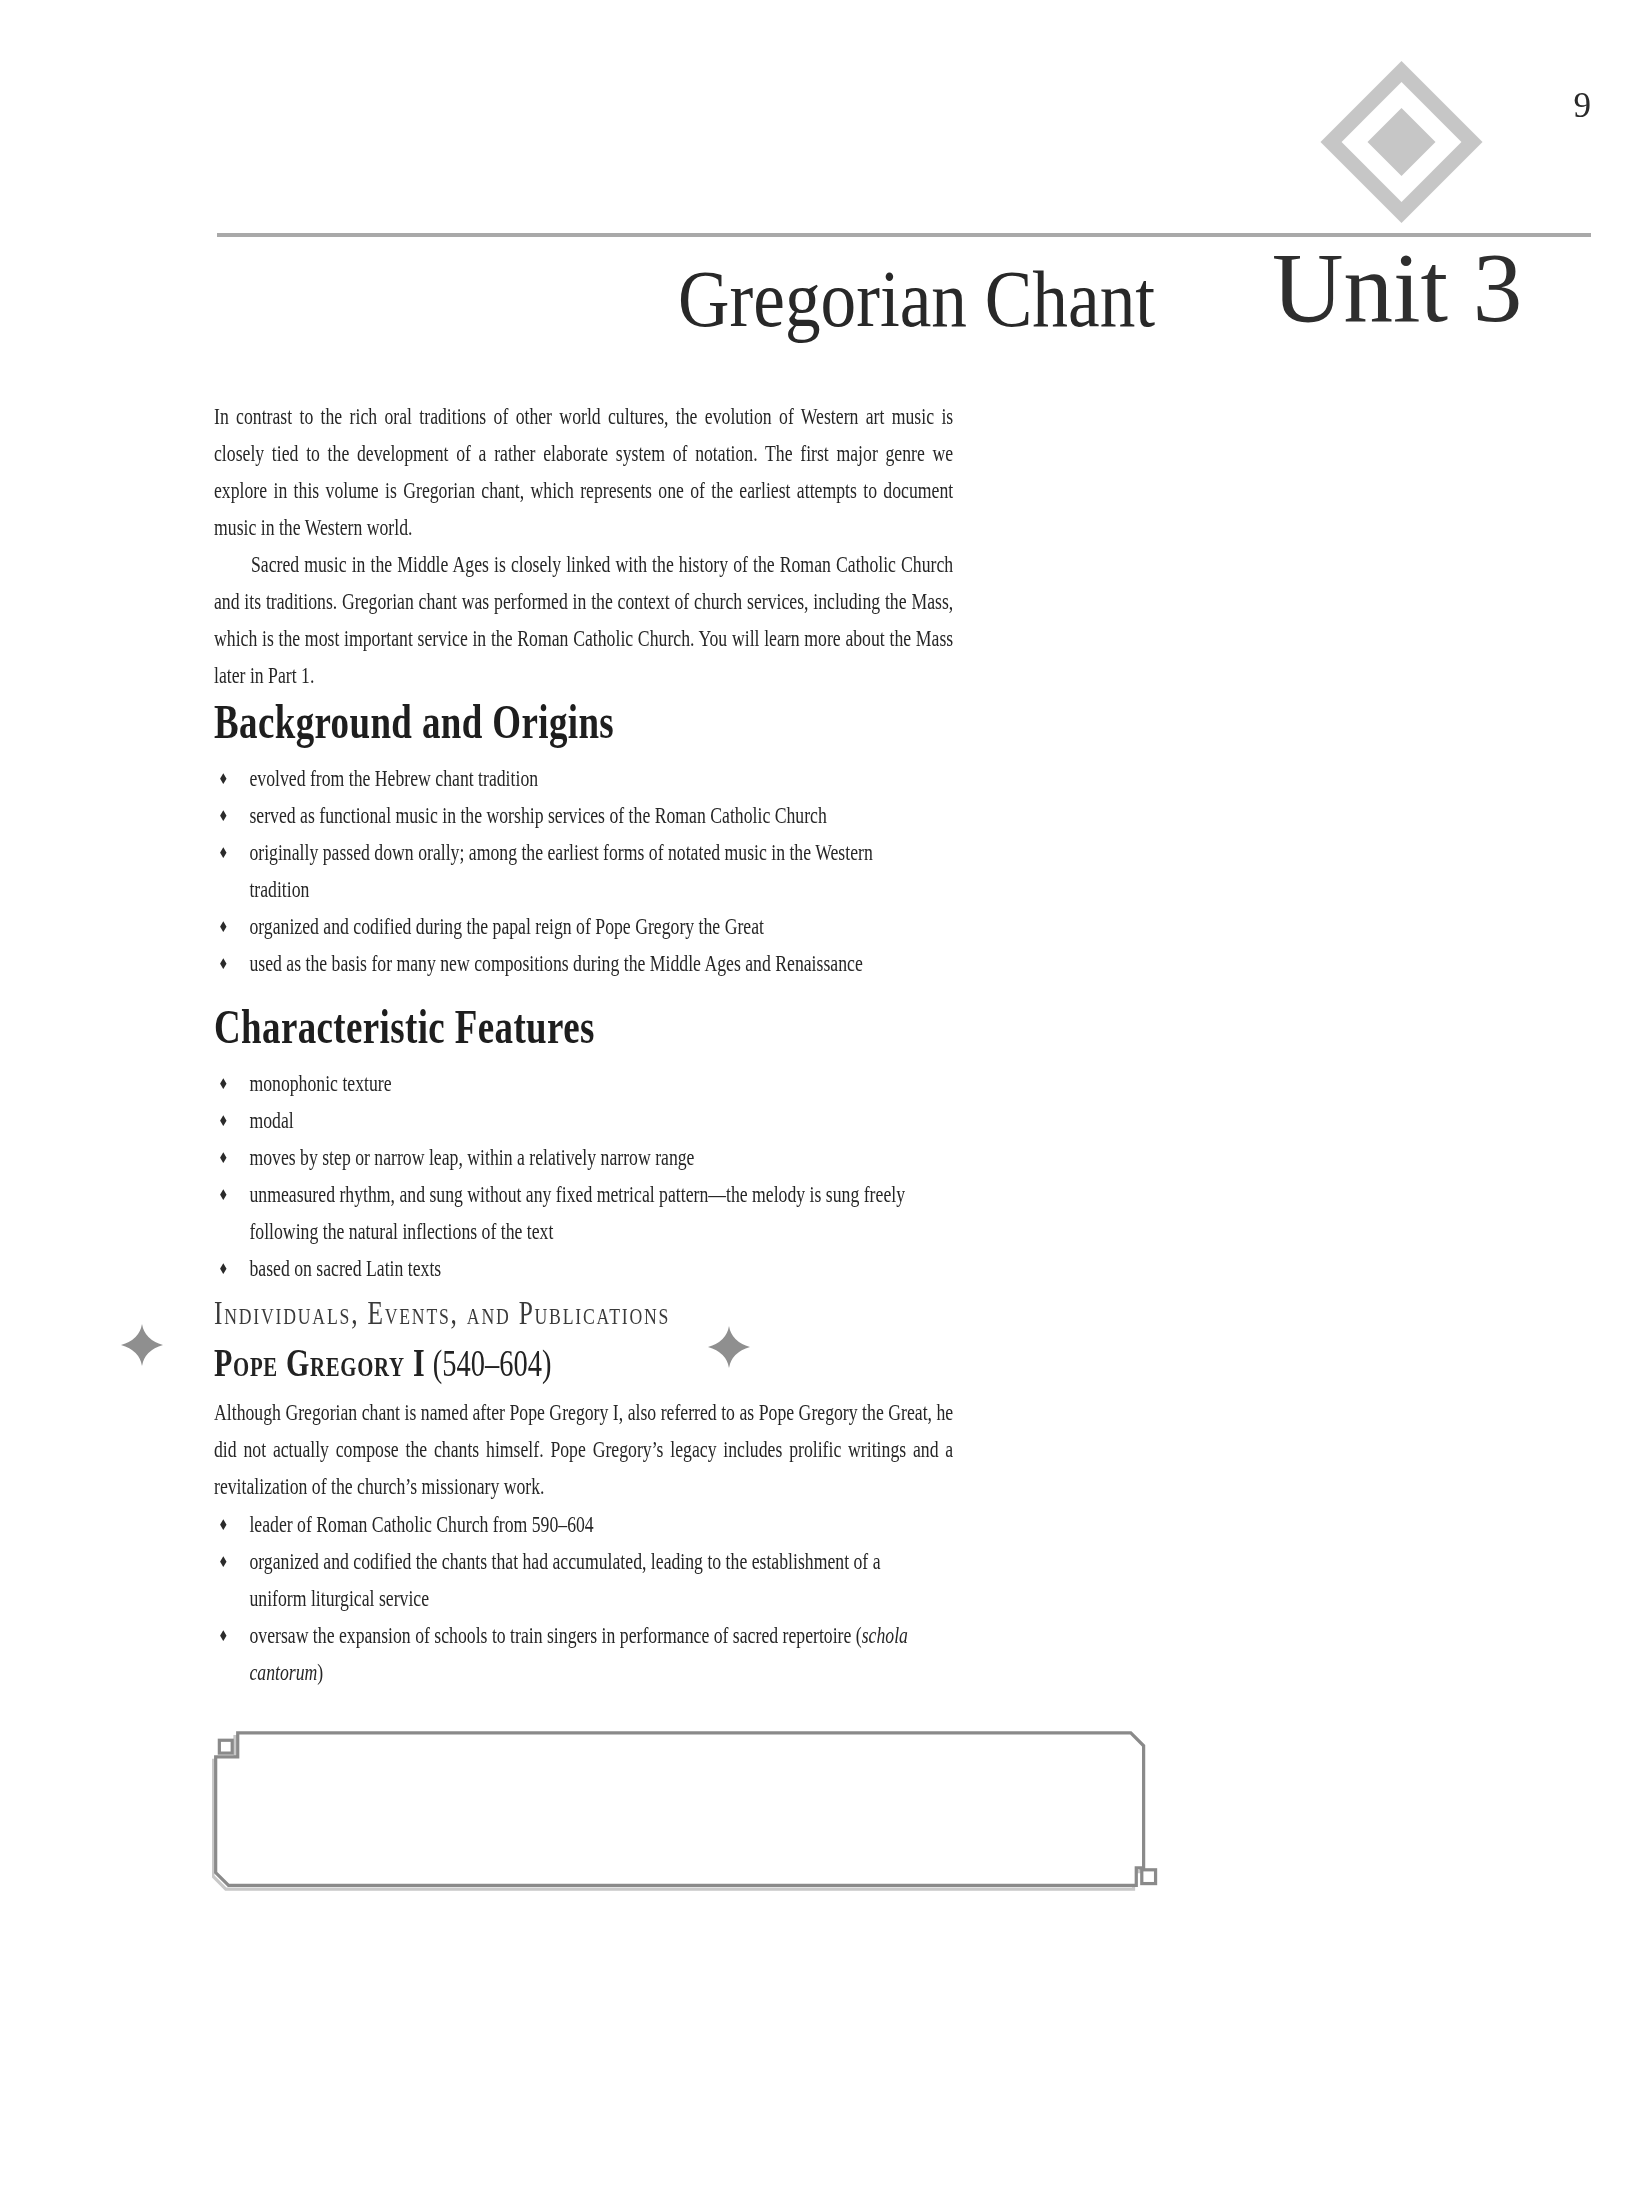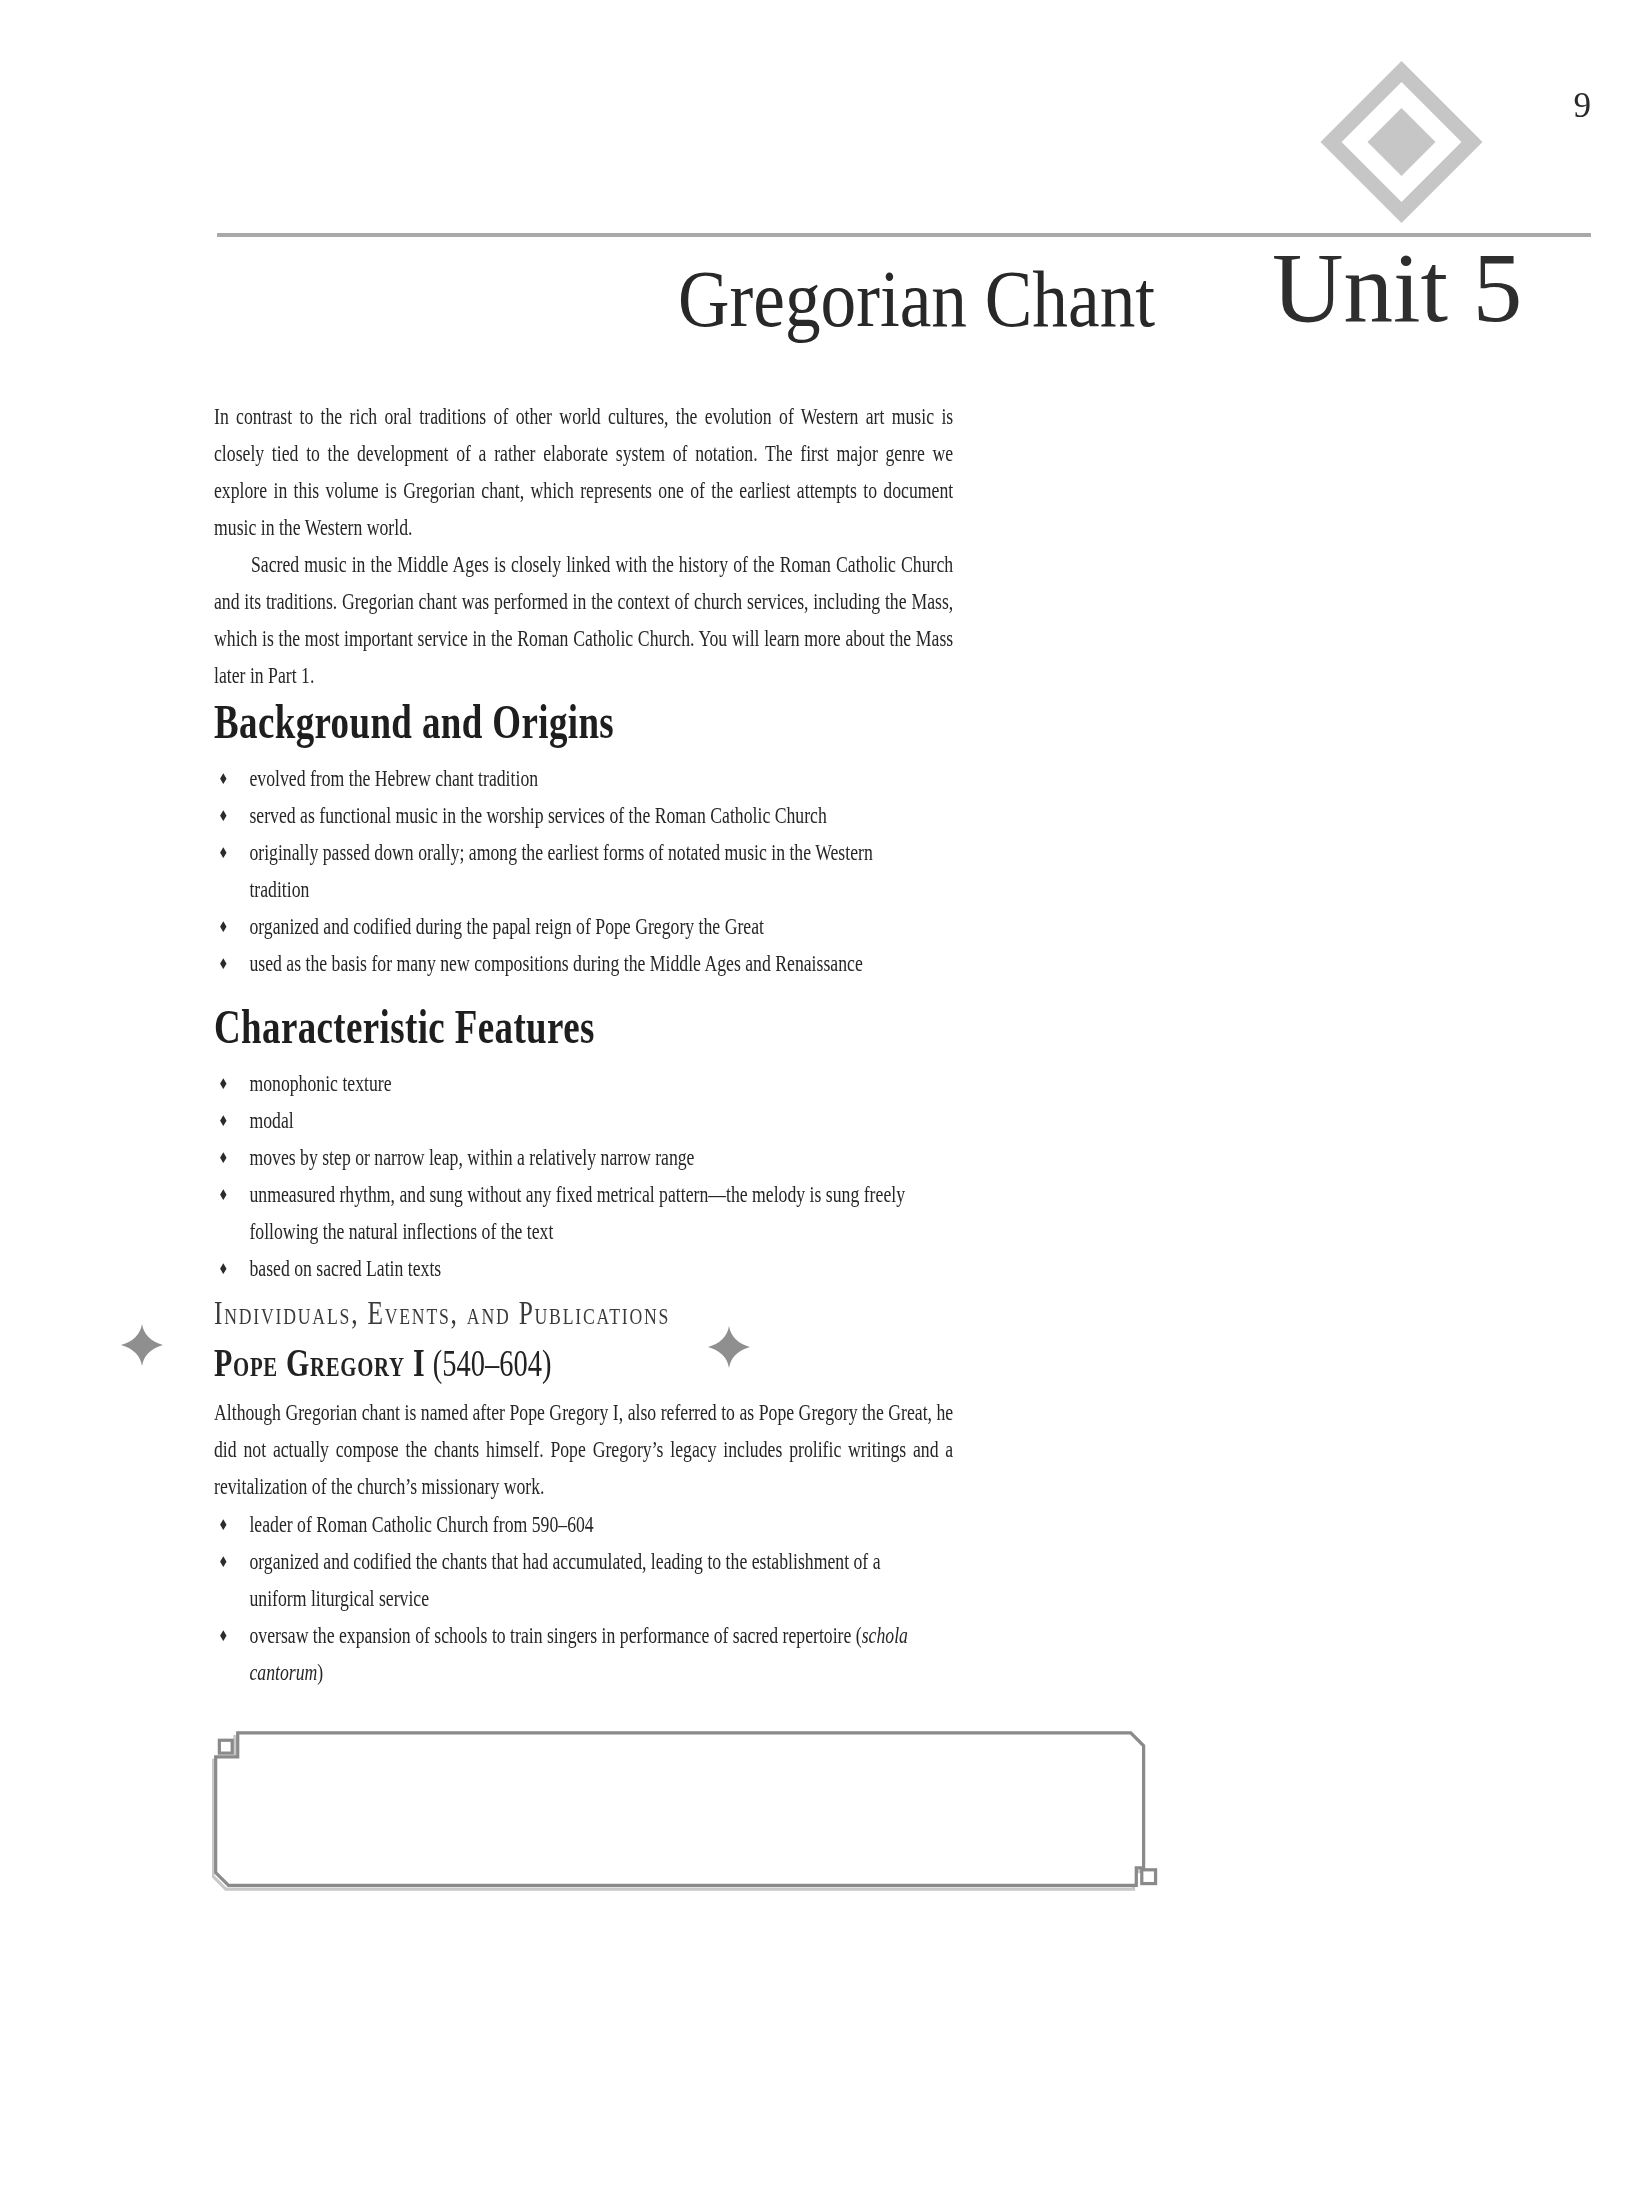--- a/index.html
+++ b/index.html
@@ -68,21 +68,21 @@
     <polygon points="50,0 100,50 50,100 0,50" fill="#c6c6c6"></polygon>
     <polygon points="50,13 87,50 50,87 13,50" fill="#ffffff"></polygon>
     <polygon points="50,29 71,50 50,71 29,50" fill="#c6c6c6"></polygon>
   </svg>
 
   <div class="page-number">9</div>
 
   <div class="header-rule"></div>
 
   <div class="page-title">Gregorian Chant</div>
-  <div class="unit-label">Unit 5</div>
+  <div class="unit-label">Unit 3</div>
 
   <div class="column">
 
     <p>In contrast to the rich oral traditions of other world cultures, the evolution of Western art music is closely tied to the development of a rather elaborate system of notation. The first major genre we explore in this volume is Gregorian chant, which represents one of the earliest attempts to document music in the Western world.</p>
     <p class="indent-para">Sacred music in the Middle Ages is closely linked with the history of the Roman Catholic Church and its traditions. Gregorian chant was performed in the context of church services, including the Mass, which is the most important service in the Roman Catholic Church. You will learn more about the Mass later in Part 1.</p>
 
     <h2 class="h2 h2-a">Background and Origins</h2>
     <ul class="blist">
       <li><span class="blt">♦</span><span>evolved from the Hebrew chant tradition</span></li>
       <li><span class="blt">♦</span><span>served as functional music in the worship services of the Roman Catholic Church</span></li>

